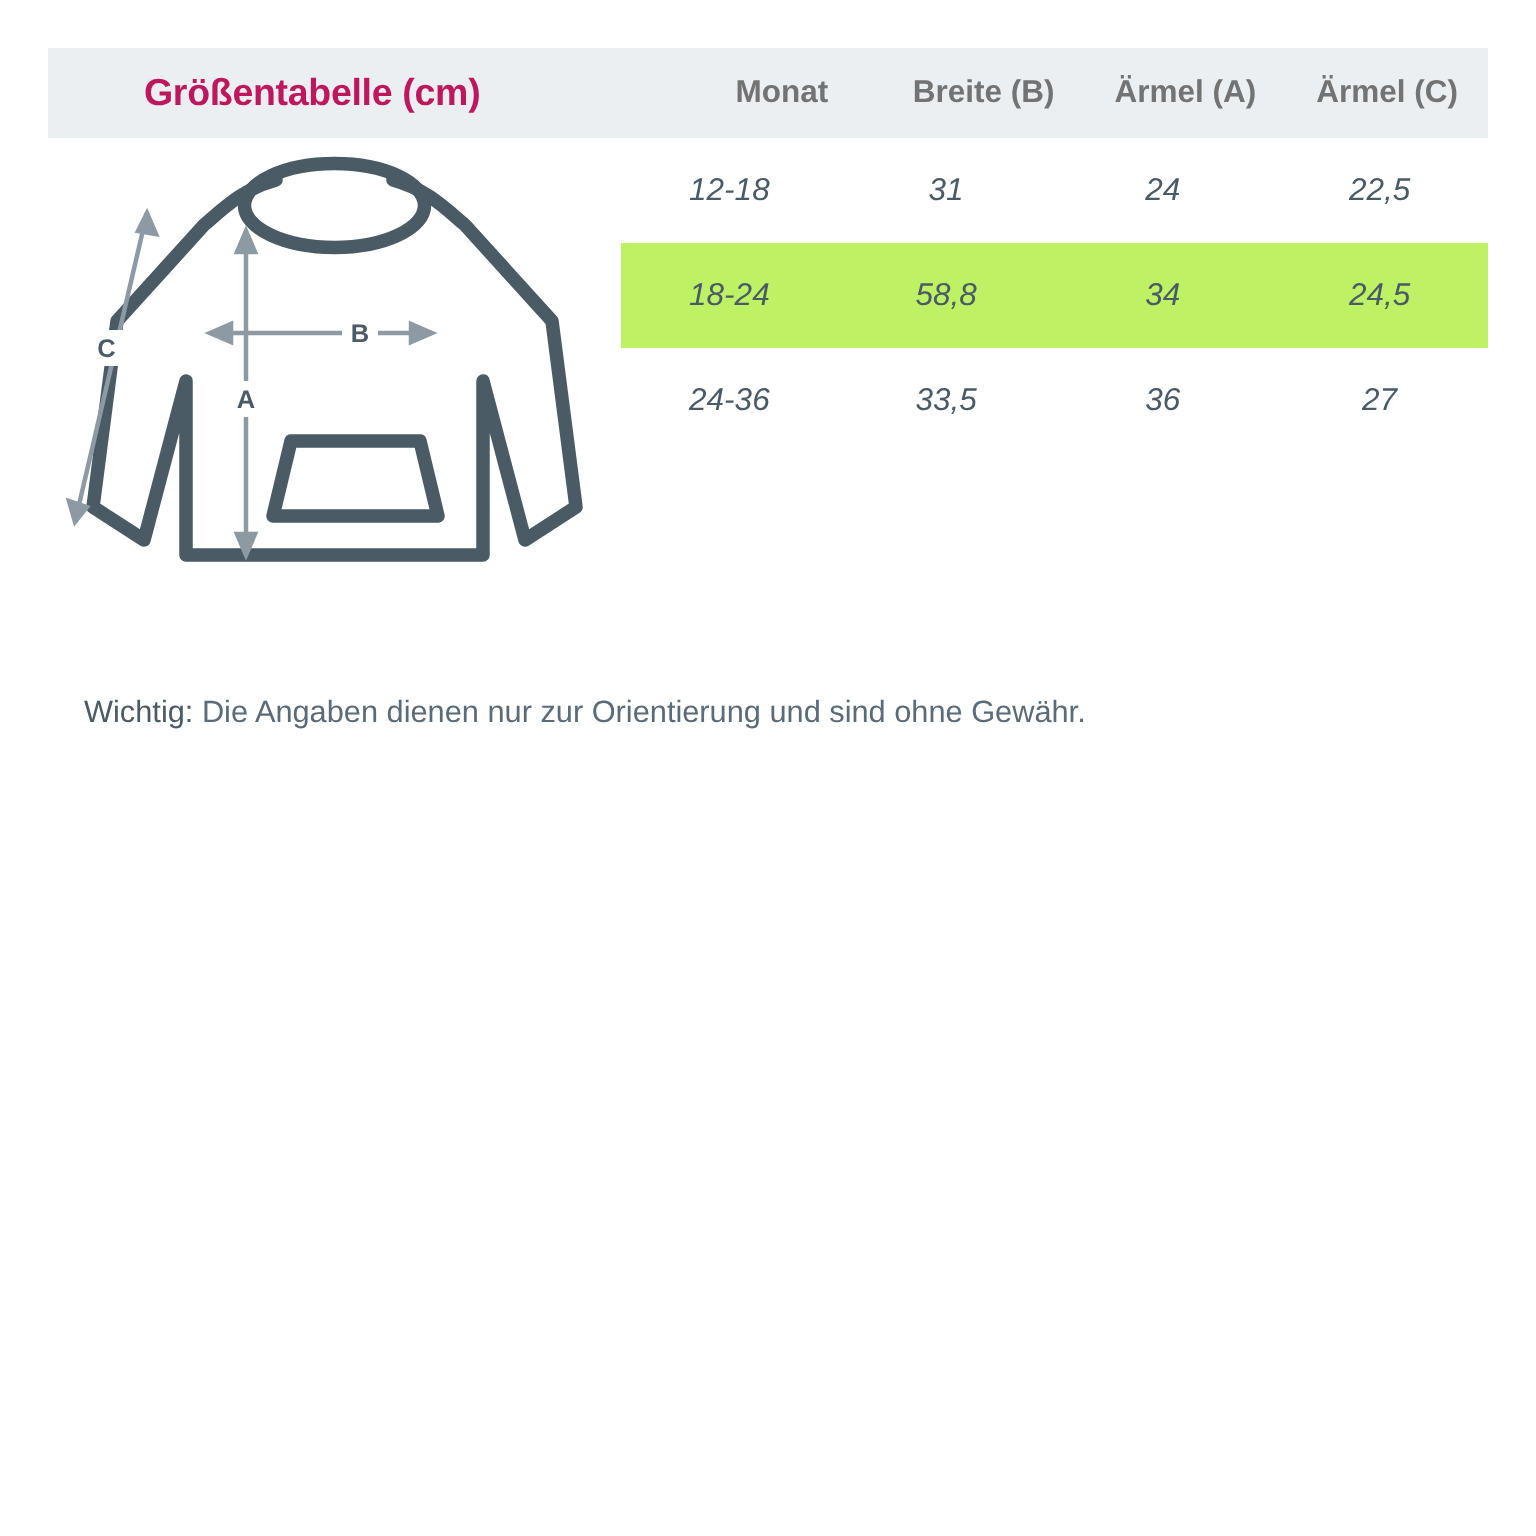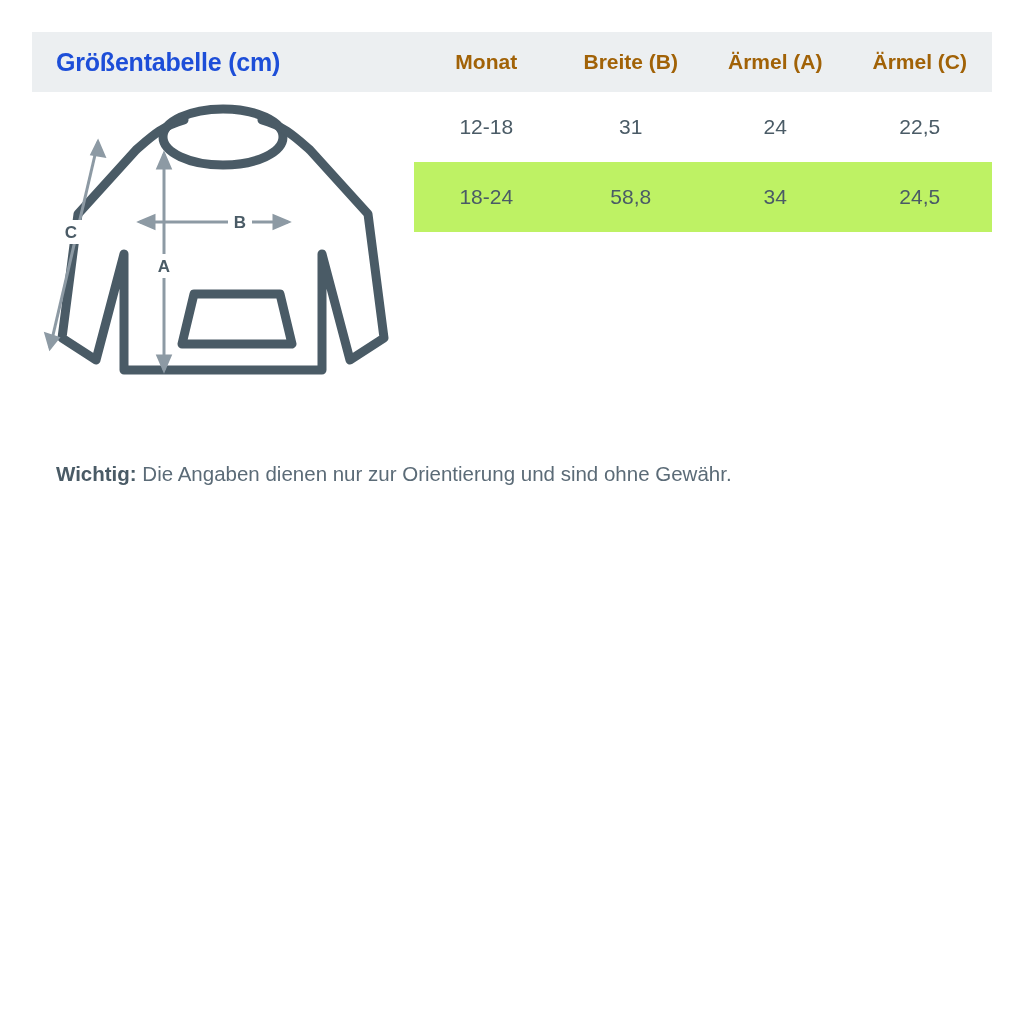--- a/index.html
+++ b/index.html
@@ -30,43 +30,45 @@
     background: #eceff1;
     height: 60px;
     box-sizing: border-box;
   }
   .chart-title {
     flex: 0 0 382px;
     padding-left: 24px;
     box-sizing: border-box;
     font-size: 25px;
     font-weight: bold;
-    color: #1d4ed8;
+    color: #be185d;
     letter-spacing: -0.2px;
+    margin-left: 40px;
   }
   .head-cell {
     flex: 1 1 0;
     text-align: center;
     font-size: 21px;
     font-weight: bold;
-    color: #a16207;
+    color: #737373;
     white-space: nowrap;
   }
 
   
   .chart-body {
     display: flex;
     align-items: flex-start;
   }
   .drawing-wrap {
     flex: 0 0 382px;
     padding-top: 10px;
   }
   .table-wrap {
     flex: 1 1 0;
+    font-style: italic;
   }
 
   .row {
     display: flex;
     align-items: center;
     height: 70px;
   }
   .row.alt {
     background: #bef264;
   }
@@ -81,21 +83,21 @@
   .note {
     margin-top: 22px;
     padding-left: 24px;
     font-size: 20.5px;
     line-height: 1.52;
     color: #5b6b77;
     max-width: 940px;
   }
   .note b {
     color: #4a5b66;
-    font-weight: bold;
+    font-weight: normal;
   }
   .note .line2 { display: block; }
 </style>
 </head>
 <body>
 
 <div class="size-chart">
 
   <div class="chart-header">
     <div class="chart-title">Größentabelle (cm)</div>
@@ -168,20 +170,26 @@
         <div class="cell">22,5</div>
       </div>
 
       <div class="row alt">
         <div class="cell">18-24</div>
         <div class="cell">58,8</div>
         <div class="cell">34</div>
         <div class="cell">24,5</div>
       </div>
 
+      <div class="row">
+        <div class="cell">24-36</div>
+        <div class="cell">33,5</div>
+        <div class="cell">36</div>
+        <div class="cell">27</div>
+      </div>
 
     </div>
   </div>
 
   <div class="note">
     <b>Wichtig:</b><span> Die Angaben dienen nur zur Orientierung und sind ohne Gewähr.</span>
   </div>
 
 </div>
 

